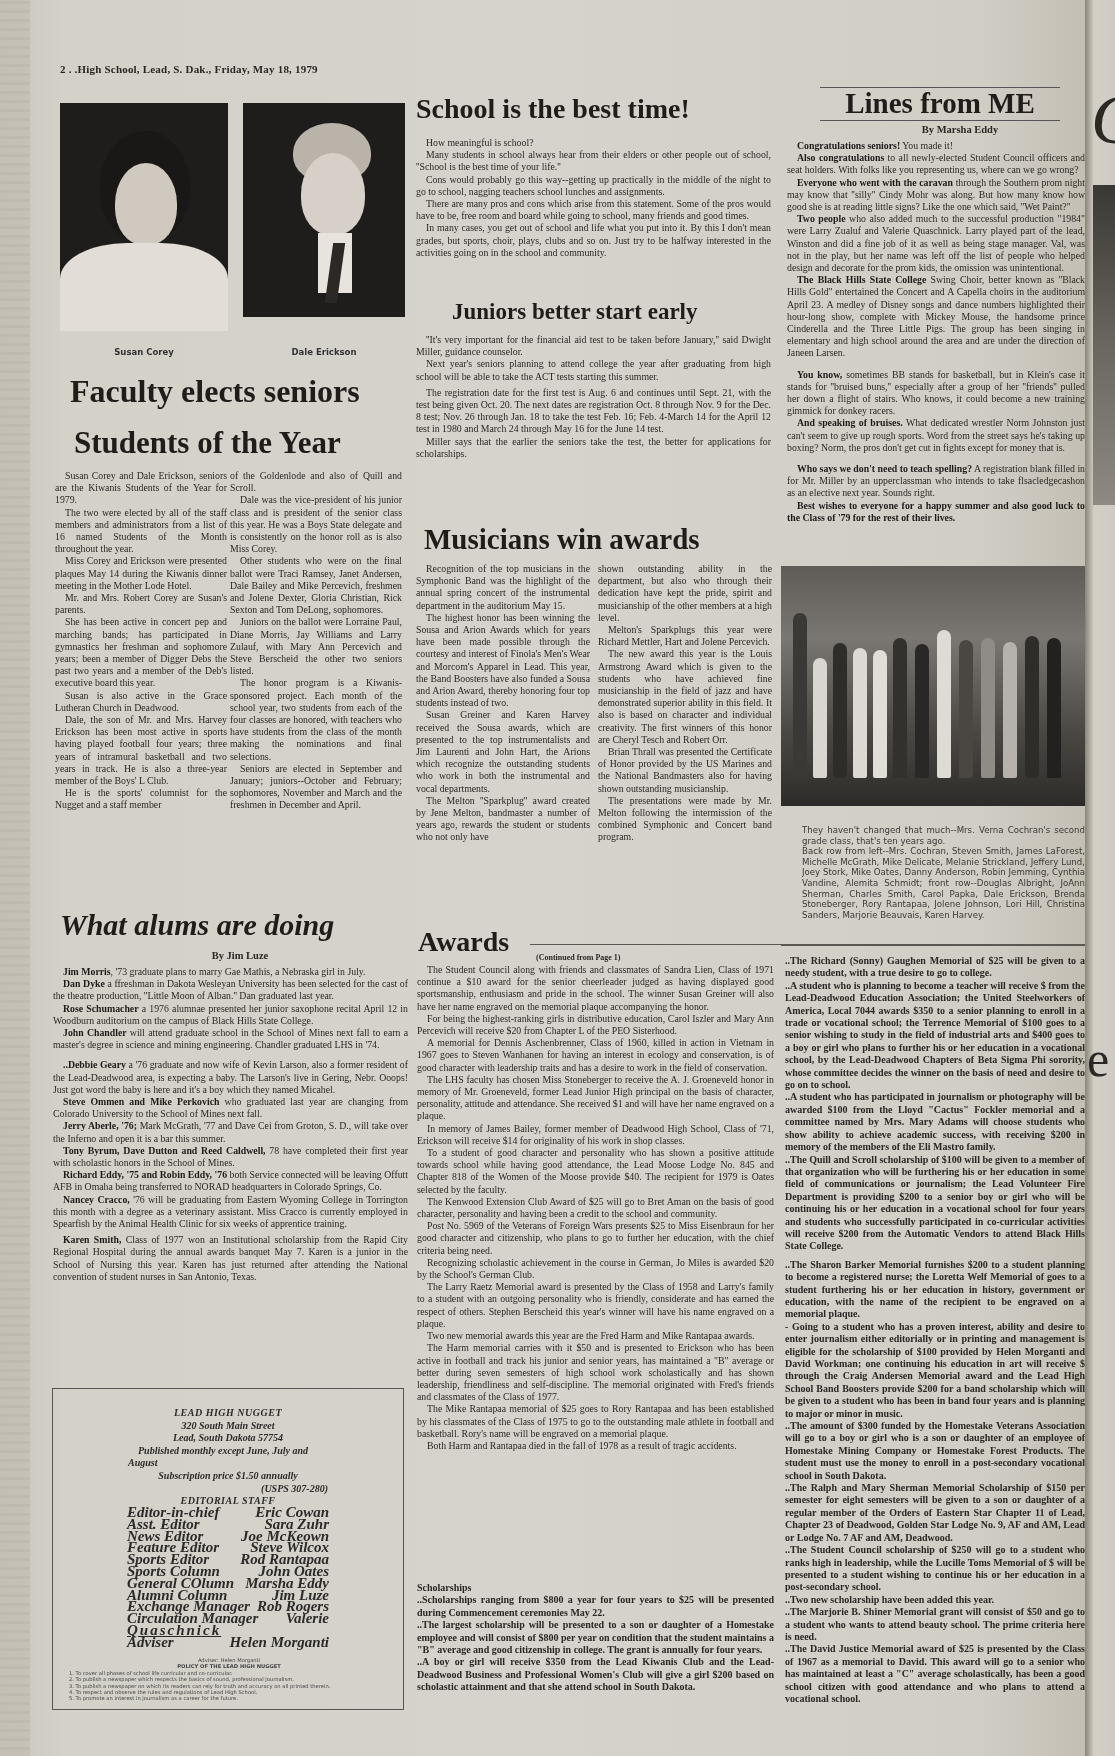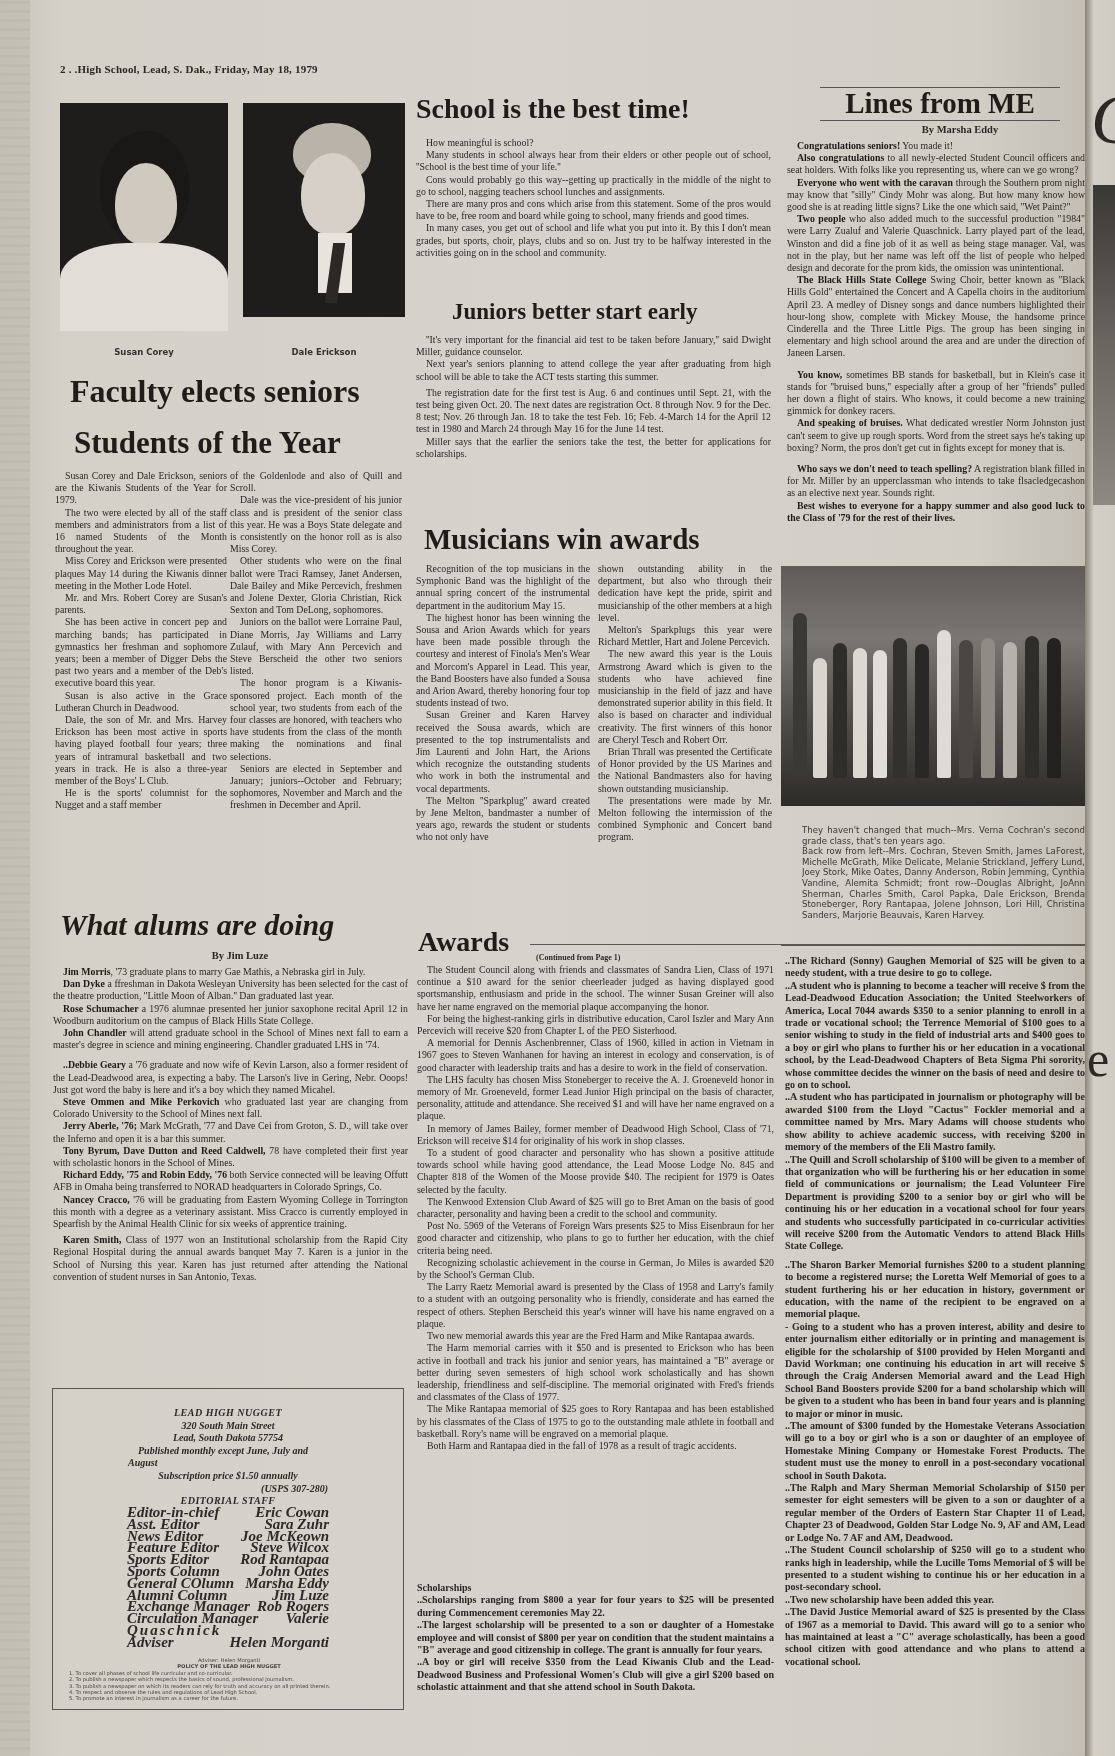--- a/index.html
+++ b/index.html
@@ -206,21 +206,21 @@
         </div>
       <div class="staff-row">
           <span>Exchange Manager</span>
           <span>Rob Rogers</span>
         </div>
       <div class="staff-row">
           <span>Circulation Manager</span>
           <span>Valerie</span>
         </div>
       <div class="staff-row">
-          <span style="letter-spacing:2px;">Quaschnick</span>
+          <span style="letter-spacing:2px;text-decoration:underline;">Quaschnick</span>
           <span></span>
         </div>
       <div class="staff-row">
           <span>Adviser</span>
           <span>Helen Morganti</span>
         </div>
     </div>
     <div class="policy" style="position:absolute;left:16px;top:268px;width:320px;">
       <div style="text-align:center;">Adviser: Helen Morganti</div>
       <div style="text-align:center;font-weight:bold;">POLICY OF THE LEAD HIGH NUGGET</div>
@@ -262,20 +262,21 @@
     <p>..The Richard (Sonny) Gaughen Memorial of $25 will be given to a needy student, with a true desire to go to college.</p>
     <p>..A student who is planning to become a teacher will receive $ from the Lead-Deadwood Education Association; the United Steelworkers of America, Local 7044 awards $350 to a senior planning to enroll in a trade or vocational school; the Terrence Memorial of $100 goes to a senior wishing to study in the field of industrial arts and $400 goes to a boy or girl who plans to further his or her education in a vocational school, by the Lead-Deadwood Chapters of Beta Sigma Phi sorority, whose committee decides the winner on the basis of need and desire to go on to school.</p>
     <p>..A student who has participated in journalism or photography will be awarded $100 from the Lloyd "Cactus" Fockler memorial and a committee named by Mrs. Mary Adams will choose students who show ability to achieve academic success, with receiving $200 in memory of the members of the Eli Mastro family.</p>
     <p>..The Quill and Scroll scholarship of $100 will be given to a member of that organization who will be furthering his or her education in some field of communications or journalism; the Lead Volunteer Fire Department is providing $200 to a senior boy or girl who will be continuing his or her education in a vocational school for four years and students who successfully participated in co-curricular activities will receive $200 from the Automatic Vendors to attend Black Hills State College.</p>
     <p style="margin-top:6px">..The Sharon Barker Memorial furnishes $200 to a student planning to become a registered nurse; the Loretta Welf Memorial of goes to a student furthering his or her education in history, government or education, with the name of the recipient to be engraved on a memorial plaque.</p>
     <p>- Going to a student who has a proven interest, ability and desire to enter journalism either editorially or in printing and management is eligible for the scholarship of $100 provided by Helen Morganti and David Workman; one continuing his education in art will receive $ through the Craig Andersen Memorial award and the Lead High School Band Boosters provide $200 for a band scholarship which will be given to a student who has been in band four years and is planning to major or minor in music.</p>
     <p>..The amount of $300 funded by the Homestake Veterans Association will go to a boy or girl who is a son or daughter of an employee of Homestake Mining Company or Homestake Forest Products. The student must use the money to enroll in a post-secondary vocational school in South Dakota.</p>
     <p>..The Ralph and Mary Sherman Memorial Scholarship of $150 per semester for eight semesters will be given to a son or daughter of a regular member of the Orders of Eastern Star Chapter 11 of Lead, Chapter 23 of Deadwood, Golden Star Lodge No. 9, AF and AM, Lead or Lodge No. 7 AF and AM, Deadwood.</p>
     <p>..The Student Council scholarship of $250 will go to a student who ranks high in leadership, while the Lucille Toms Memorial of $ will be presented to a student wishing to continue his or her education in a post-secondary school.</p>
     <p>..Two new scholarship have been added this year.</p>
+    <p>..The Marjorie B. Shiner Memorial grant will consist of $50 and go to a student who wants to attend beauty school. The prime criteria here is need.</p>
     <p>..The David Justice Memorial award of $25 is presented by the Class of 1967 as a memorial to David. This award will go to a senior who has maintained at least a "C" average scholastically, has been a good school citizen with good attendance and who plans to attend a vocational school.</p>
   </div>
 </div>
 
 <div class="nextpage">
   <div class="bigC">C</div>
   <div class="photo"></div>
   <div class="bigEr">e</div>
 </div>
 

